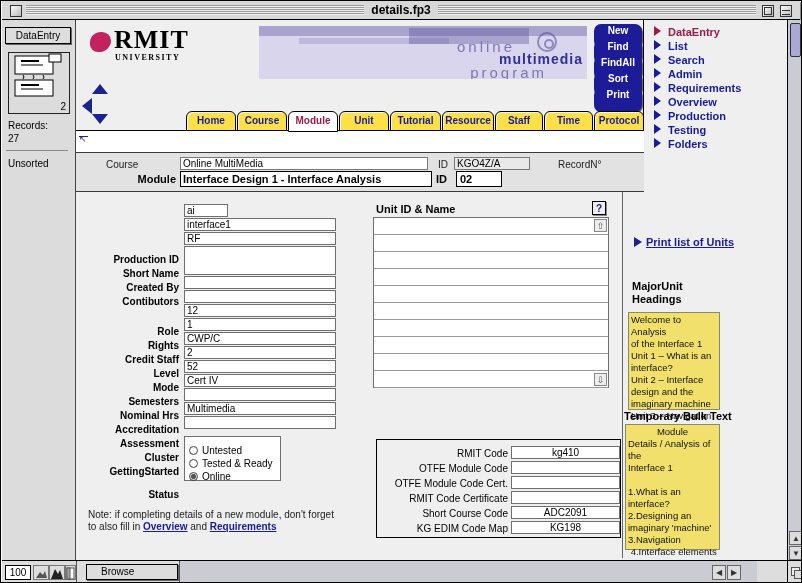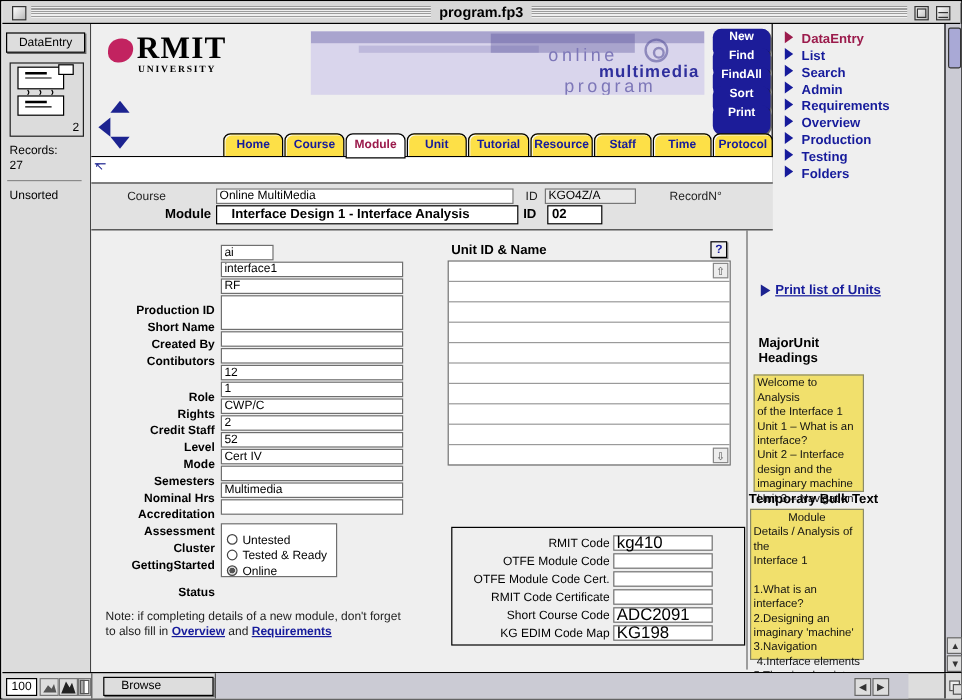--- a/index.html
+++ b/index.html
@@ -98,21 +98,21 @@
   
   .band { position:absolute; left:0; top:132px; width:568px; height:40px; background:#E2E2E2;
           border-top:1px solid #3a3a3a; border-bottom:1px solid #3a3a3a; }
   .band .sm { font-size:10px; color:#222; position:absolute; }
   .crs-fld { position:absolute; left:104px; top:4px; width:248px; height:13px; background:#fff;
              border:1px solid #777; font-size:10px; line-height:11px; padding:0 2px; }
   .crsid-fld { position:absolute; left:378px; top:4px; width:76px; height:13px; background:#E9E9E9;
                border:1px solid #777; font-size:10px; line-height:11px; padding:0 2px; }
   .mod-lbl { position:absolute; left:2px; top:20px; width:98px; text-align:right; font-size:11px; font-weight:bold; }
   .mod-fld { position:absolute; left:104px; top:18px; width:252px; height:16px; background:#fff;
-             border:1px solid #000; font-size:11px; font-weight:bold; line-height:14px; padding:0 12px; white-space:nowrap; }
+             border:1px solid #000; font-size:11px; font-weight:bold; line-height:14px; padding:0 2px; white-space:nowrap; }
   .modid-lbl { position:absolute; left:360px; top:20px; font-size:11px; font-weight:bold; }
   .modid-fld { position:absolute; left:380px; top:18px; width:46px; height:16px; background:#fff;
                border:1px solid #000; font-size:11px; font-weight:bold; line-height:14px; padding:0 3px; }
 
   
   .f-lbl { position:absolute; left:2px; width:101px; text-align:right; font-weight:bold; font-size:10px; white-space:nowrap;margin-top:48px; }
   .f-fld { position:absolute; left:108px; width:152px; height:13px; background:#fff; border:1px solid #6f6f6f;
            font-size:10px; line-height:11px; padding:0 2px; }
   .statusbox { position:absolute; left:108px; top:416px; width:97px; height:45px; background:#fff; border:1px solid #6f6f6f; }
   .radio-row { position:absolute; left:4px; height:13px; cursor:pointer; white-space:nowrap; }
@@ -131,22 +131,22 @@
               line-height:13px; cursor:pointer; box-shadow:1px 1px 0 #888; }
   .ulist { position:absolute; left:297px; top:197px; width:236px; height:171px; background:#fff; border:1px solid #6f6f6f; }
   .ulist-row { height:17px; border-bottom:1px solid #9a9a9a; }
   .ulist-row:last-child { border-bottom:none; }
   .uarr { position:absolute; width:13px; height:13px; border:1px solid #888; background:#EDEDED;
           font-size:9px; text-align:center; line-height:12px; color:#555; cursor:pointer; }
 
   
   .codesbox { position:absolute; left:300px; top:419px; width:245px; height:99px; border:1px solid #000; }
   .c-lbl { position:absolute; left:4px; width:127px; text-align:right; font-size:10px; white-space:nowrap; }
-  .c-fld { position:absolute; left:134px; width:83px; height:13px; background:#fff; border:1px solid #6f6f6f;
-           font-size:14px; line-height:11px; padding:0 2px; }
+  .c-fld { position:absolute; left:134px; width:109px; height:13px; background:#fff; border:1px solid #6f6f6f;
+           font-size:10px; line-height:11px; padding:0 2px;text-align:center; }
 
   
   .vline-low { position:absolute; left:546px; top:172px; width:1px; height:366px; background:#666; }
   .print-link { position:absolute; left:558px; top:216px; font-size:11px; font-weight:bold; color:#161b9b;
                 text-decoration:underline; cursor:pointer; white-space:nowrap; }
   .print-tri { position:absolute; left:558px; top:217px; width:0; height:0; border-top:5px solid transparent;
                border-bottom:5px solid transparent; border-left:8px solid #1c2390; }
   .mu-label { position:absolute; left:556px; top:260px; font-size:11px; font-weight:bold; line-height:13px; white-space:pre-line; }
   .ybox { position:absolute; background:#f1e06c; border:1px solid #8a8a6a; font-size:9.5px; line-height:12px;
           padding:1px 2px; white-space:pre-wrap; color:#111; }
@@ -182,21 +182,21 @@
   .growbox:after { content:""; position:absolute; left:6px; top:9px; width:7px; height:7px; border:1px solid #555; background:#ddd; }
 </style>
 </head>
 <body>
 
 <div class="window">
 
   <div class="titlebar">
     <div class="stripes"></div>
     <div class="tb-box tb-close"></div>
-    <div class="win-title"><span>program.fp3</span></div>
+    <div class="win-title"><span>details.fp3</span></div>
     <div class="tb-box tb-zoom"></div>
     <div class="tb-box tb-shade"></div>
   </div>
 
   <div class="statuspanel">
     <div class="layout-pop">DataEntry</div>
     <div class="bookbox">
       <svg width="60" height="48" viewBox="0 0 60 48">
         <rect x="6" y="3" width="38" height="18" fill="#fff" stroke="#000"></rect>
         <rect x="40" y="1" width="12" height="8" fill="#fff" stroke="#000"></rect>

